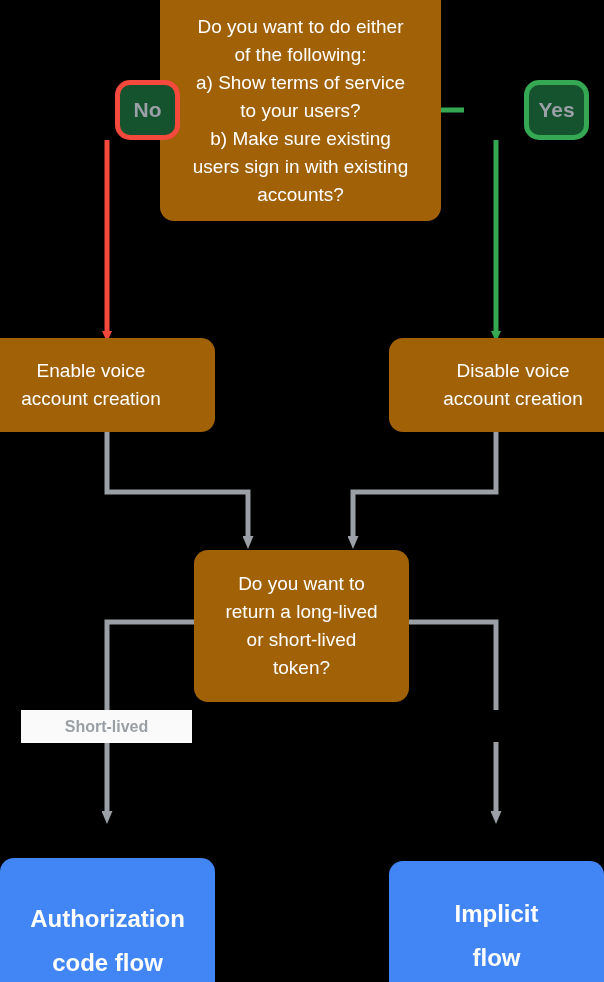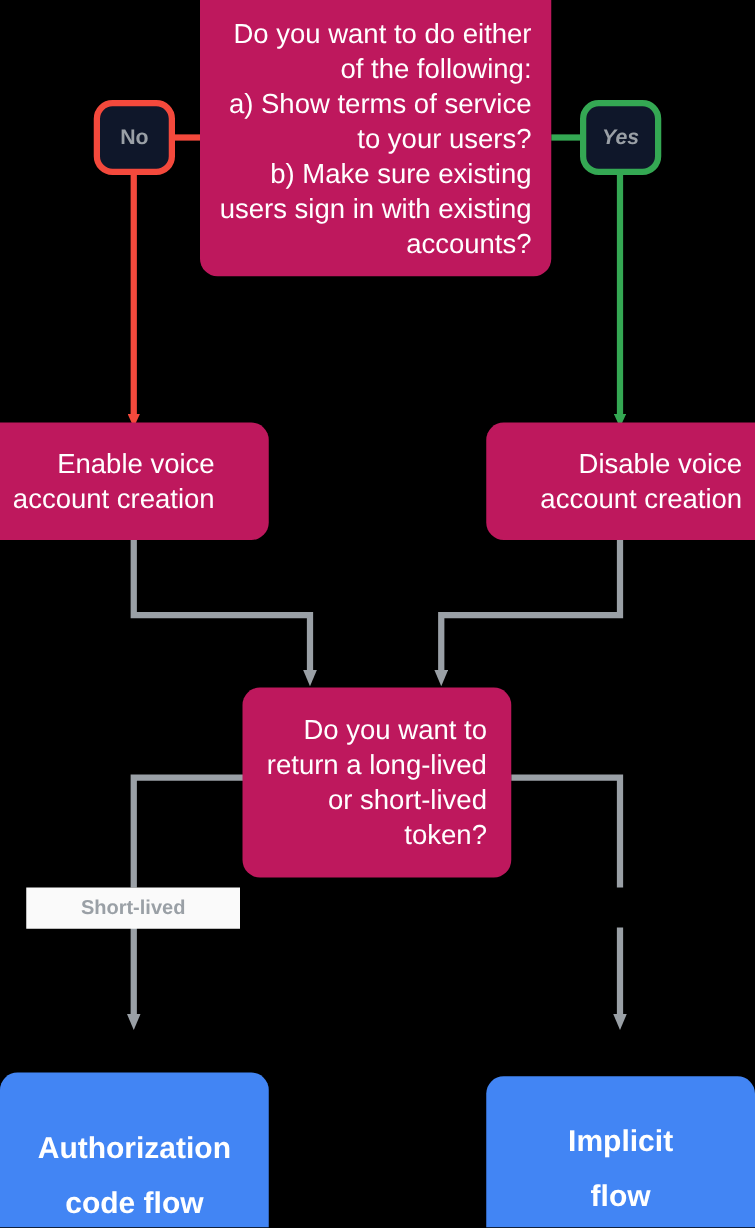--- a/index.html
+++ b/index.html
@@ -27,44 +27,44 @@
   }
   .node {
     position: absolute;
     box-sizing: border-box;
     display: flex;
     align-items: center;
     justify-content: center;
     text-align: center;
   }
   .gray-box {
-    background: #be185d;
+    background: #a16207;
     border-radius: 14px;
     color: #ffffff;
-    font-size: 22px;
+    font-size: 19px;
     line-height: 28px;
     font-weight: 400;
-    text-align: right;
   }
   .blue-box {
     background: #4285f4;
     border-radius: 14px;
     color: #ffffff;
     font-size: 24px;
     line-height: 44px;
     font-weight: 700;
     margin-top: 42px;
   }
   .badge {
-    background: #0f172a;
+    background: #14532d;
     border-radius: 15px;
     color: #9aa0a6;
-    font-size: 17px;
+    font-size: 21px;
     font-weight: 700;
     box-sizing: border-box;
+    margin-left: 40px;
   }
   .badge-no { border: 5px solid #f4493c; }
   .badge-yes { border: 5px solid #34a853; }
   .edge-label {
     position: absolute;
     background: #fafafa;
     color: #9aa0a6;
     font-size: 16px;
     font-weight: 700;
     display: flex;
@@ -118,21 +118,21 @@
 to your users?
 b) Make sure existing
 users sign in with existing
 accounts?</span>
   </div>
 
   <div class="node badge badge-no" style="left:75px; top:80px; width:65px; height:60px;">
     <span class="txt">No</span>
   </div>
 
-  <div class="node badge badge-yes" style="left:464px; top:80px; width:65px; height:60px;font-style:italic;">
+  <div class="node badge badge-yes" style="left:484px; top:80px; width:65px; height:60px;">
     <span class="txt">Yes</span>
   </div>
 
   <div class="node gray-box" style="left:-33px; top:338px; width:248px; height:94px; padding:0 10px;">
     <span class="txt">Enable voice
 account creation</span>
   </div>
 
   <div class="node gray-box" style="left:389px; top:338px; width:248px; height:94px; padding:0 10px;">
     <span class="txt">Disable voice

